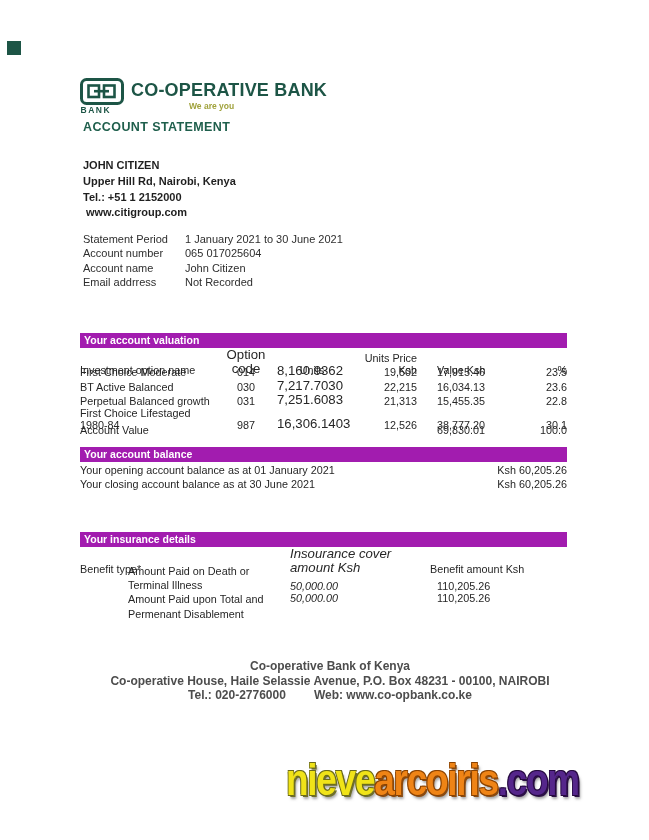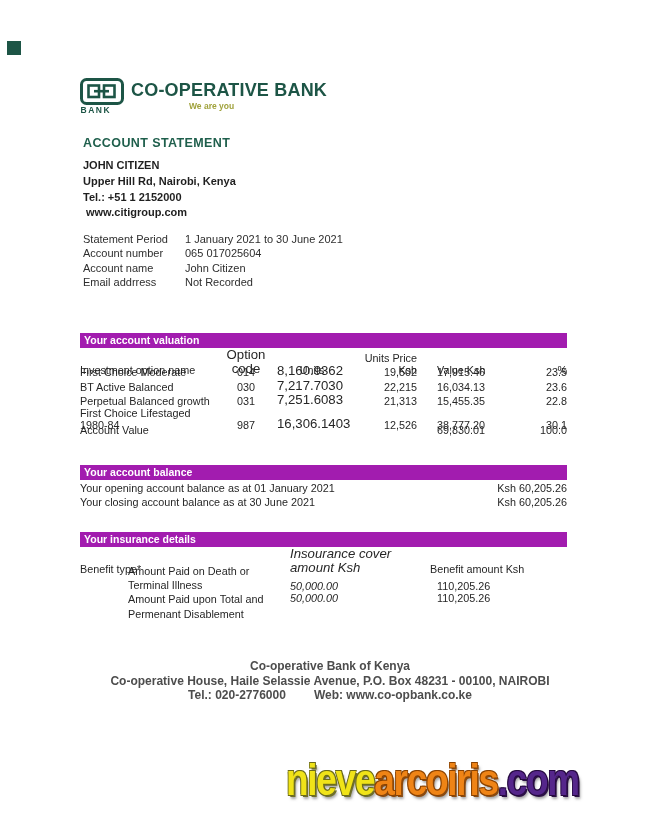--- a/index.html
+++ b/index.html
@@ -11,21 +11,21 @@
   }
   .page { position:absolute; inset:0; background:#fff; }
 
   .corner-mark { position:absolute; left:7px; top:41px; width:14px; height:14px; background:#1d5546; }
 
   
   .logo-row { position:absolute; left:80px; top:78px; display:flex; align-items:flex-start; gap:7px; }
   .bank-name { font-size:18px; font-weight:bold; color:#1d5546; letter-spacing:.2px; line-height:22px; margin-top:1px; }
   .tagline { font-size:8.5px; font-weight:bold; color:#a0a23c; margin-top:0; padding-left:58px; }
 
-  .doc-title { position:absolute; left:83px; top:136px; font-size:12.5px; font-weight:bold; color:#1f5f4c; letter-spacing:.4px;text-align:right; }
+  .doc-title { position:absolute; left:83px; top:120px; font-size:12.5px; font-weight:bold; color:#1f5f4c; letter-spacing:.4px;text-align:right; }
 
   .customer { position:absolute; left:83px; top:158px; font-size:11px; font-weight:bold; color:#1f1f1f; line-height:15.8px; }
   .customer .c-web { padding-left:3px; }
 
   .stmt-info { position:absolute; left:83px; top:233px; font-size:11px; color:#2e2e2e; }
   .stmt-row { display:flex; height:14.4px; align-items:flex-start; }
   .stmt-label { width:102px; }
 
   .section { position:absolute; left:80px; width:487px; }
   .bar { height:15px; background:#a21caf; color:#ffffff; font-size:10.5px; font-weight:bold; padding:1px 0 0 4px; line-height:13px; }
@@ -163,21 +163,21 @@
     <div class="v-row">
       <span class="c-name">Account Value</span>
       <span class="c-code"></span>
       <span class="c-units"></span>
       <span class="c-price"></span>
       <span class="c-value">69,830.01</span>
       <span class="c-pct">100.0</span>
     </div>
   </section>
 
-  <section class="section" style="top:465px">
+  <section class="section" style="top:447px">
     <div class="bar">Your account balance</div>
     <div class="b-row">
       <span>Your opening account balance as at 01 January 2021</span>
       <span>Ksh 60,205.26</span>
     </div>
     <div class="b-row">
       <span>Your closing account balance as at 30 June 2021</span>
       <span>Ksh 60,205.26</span>
     </div>
   </section>

